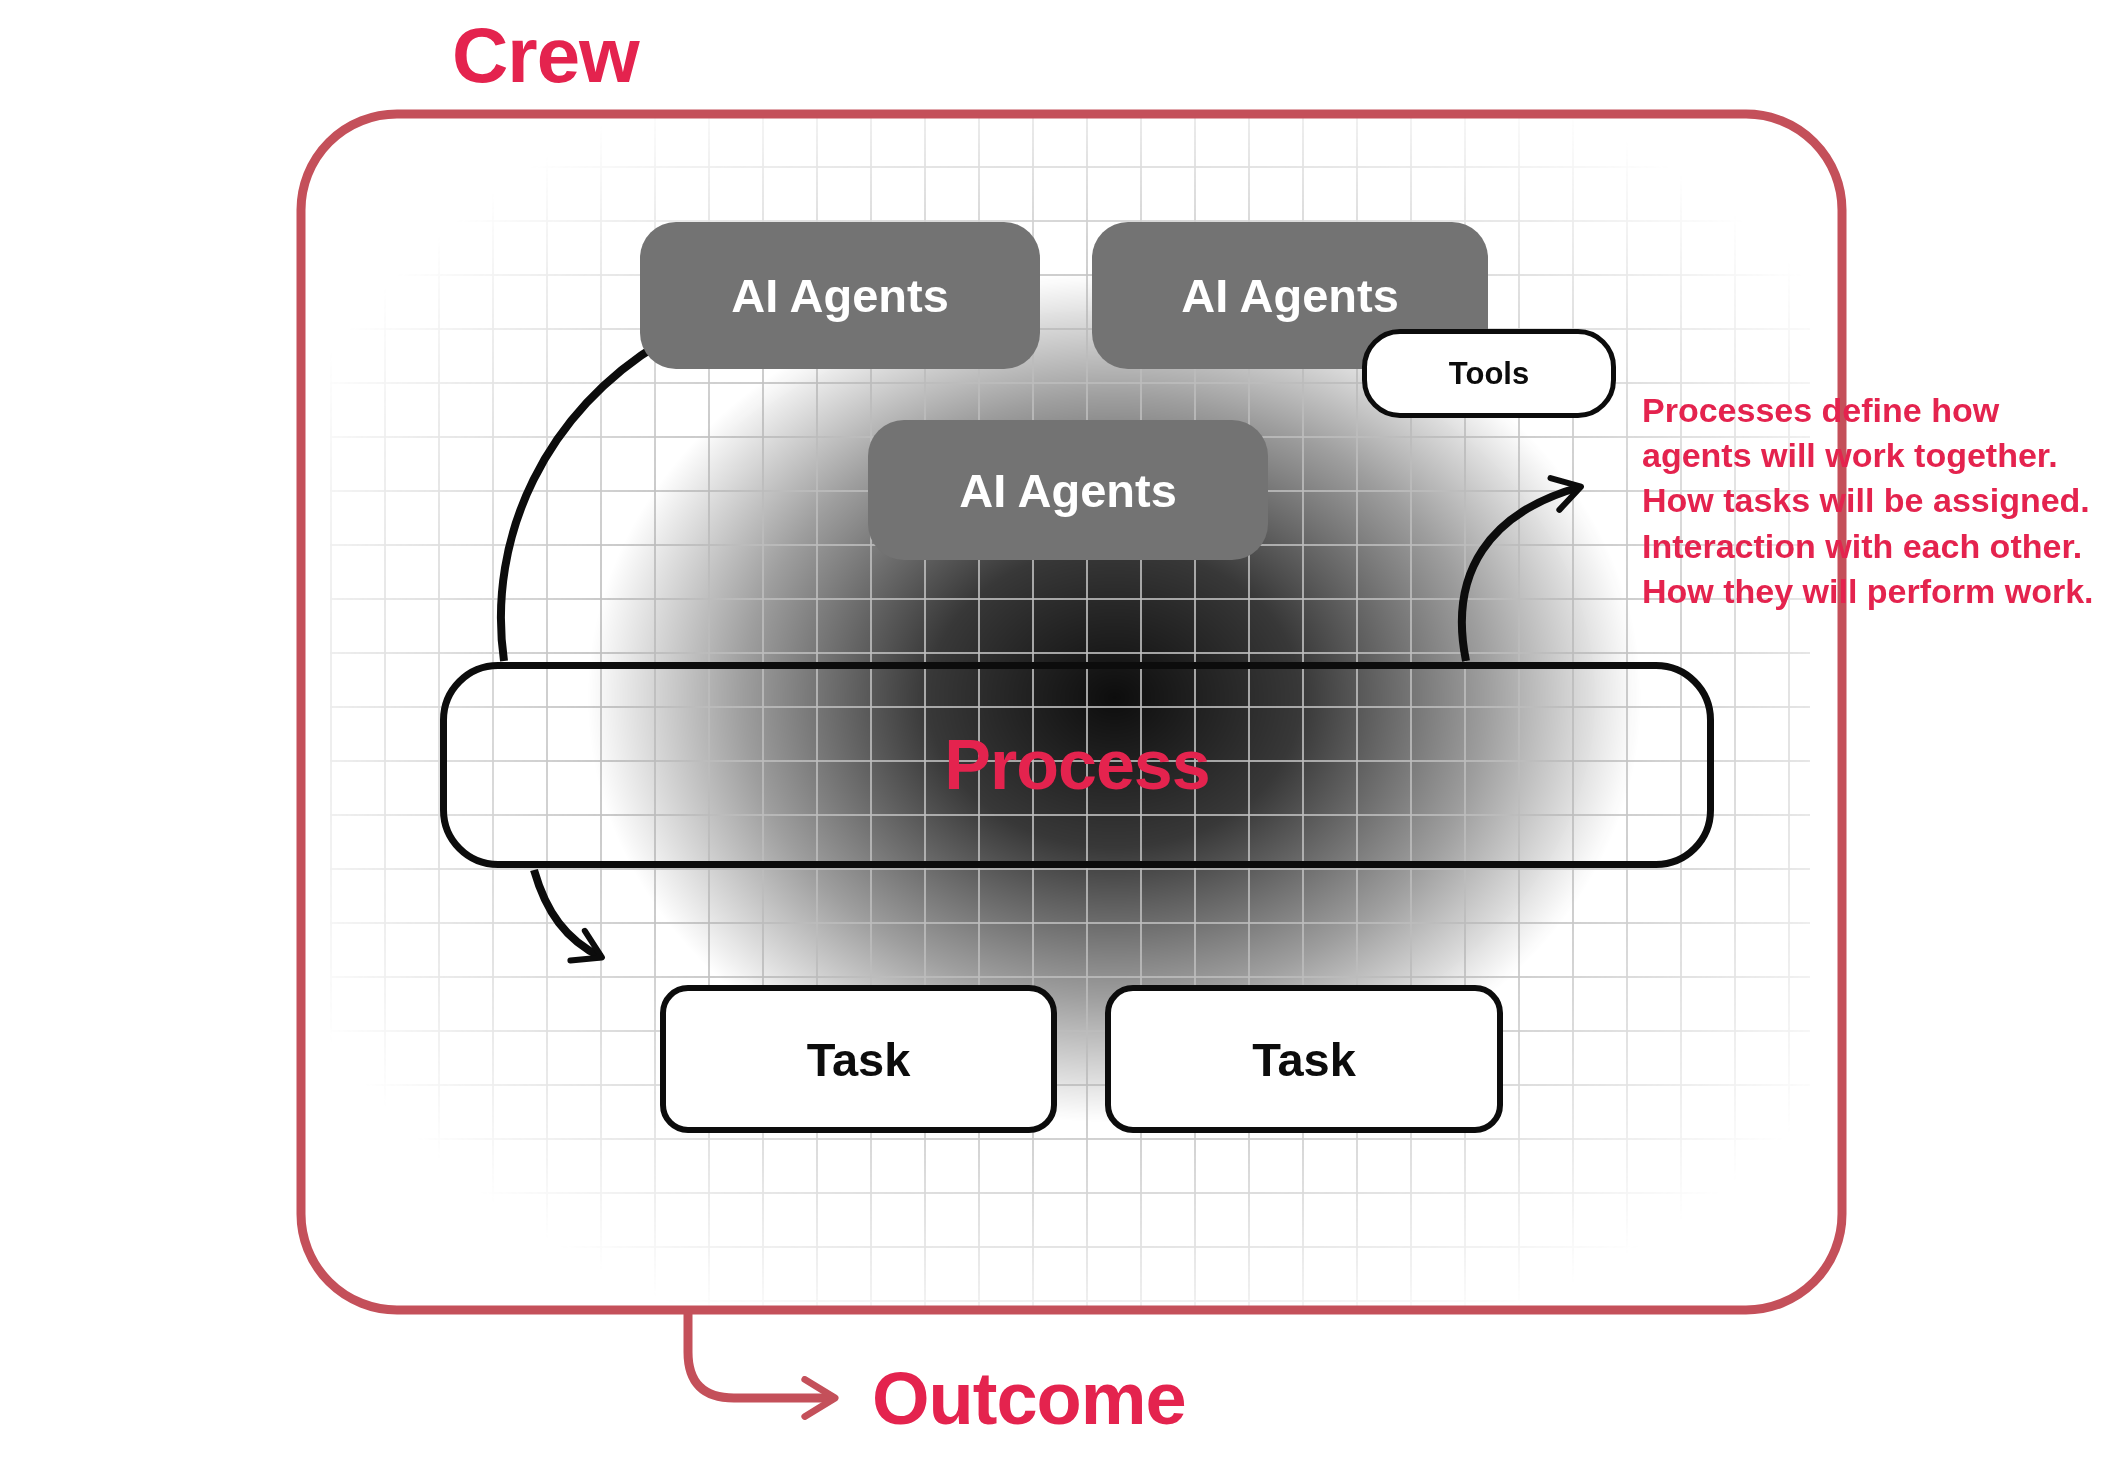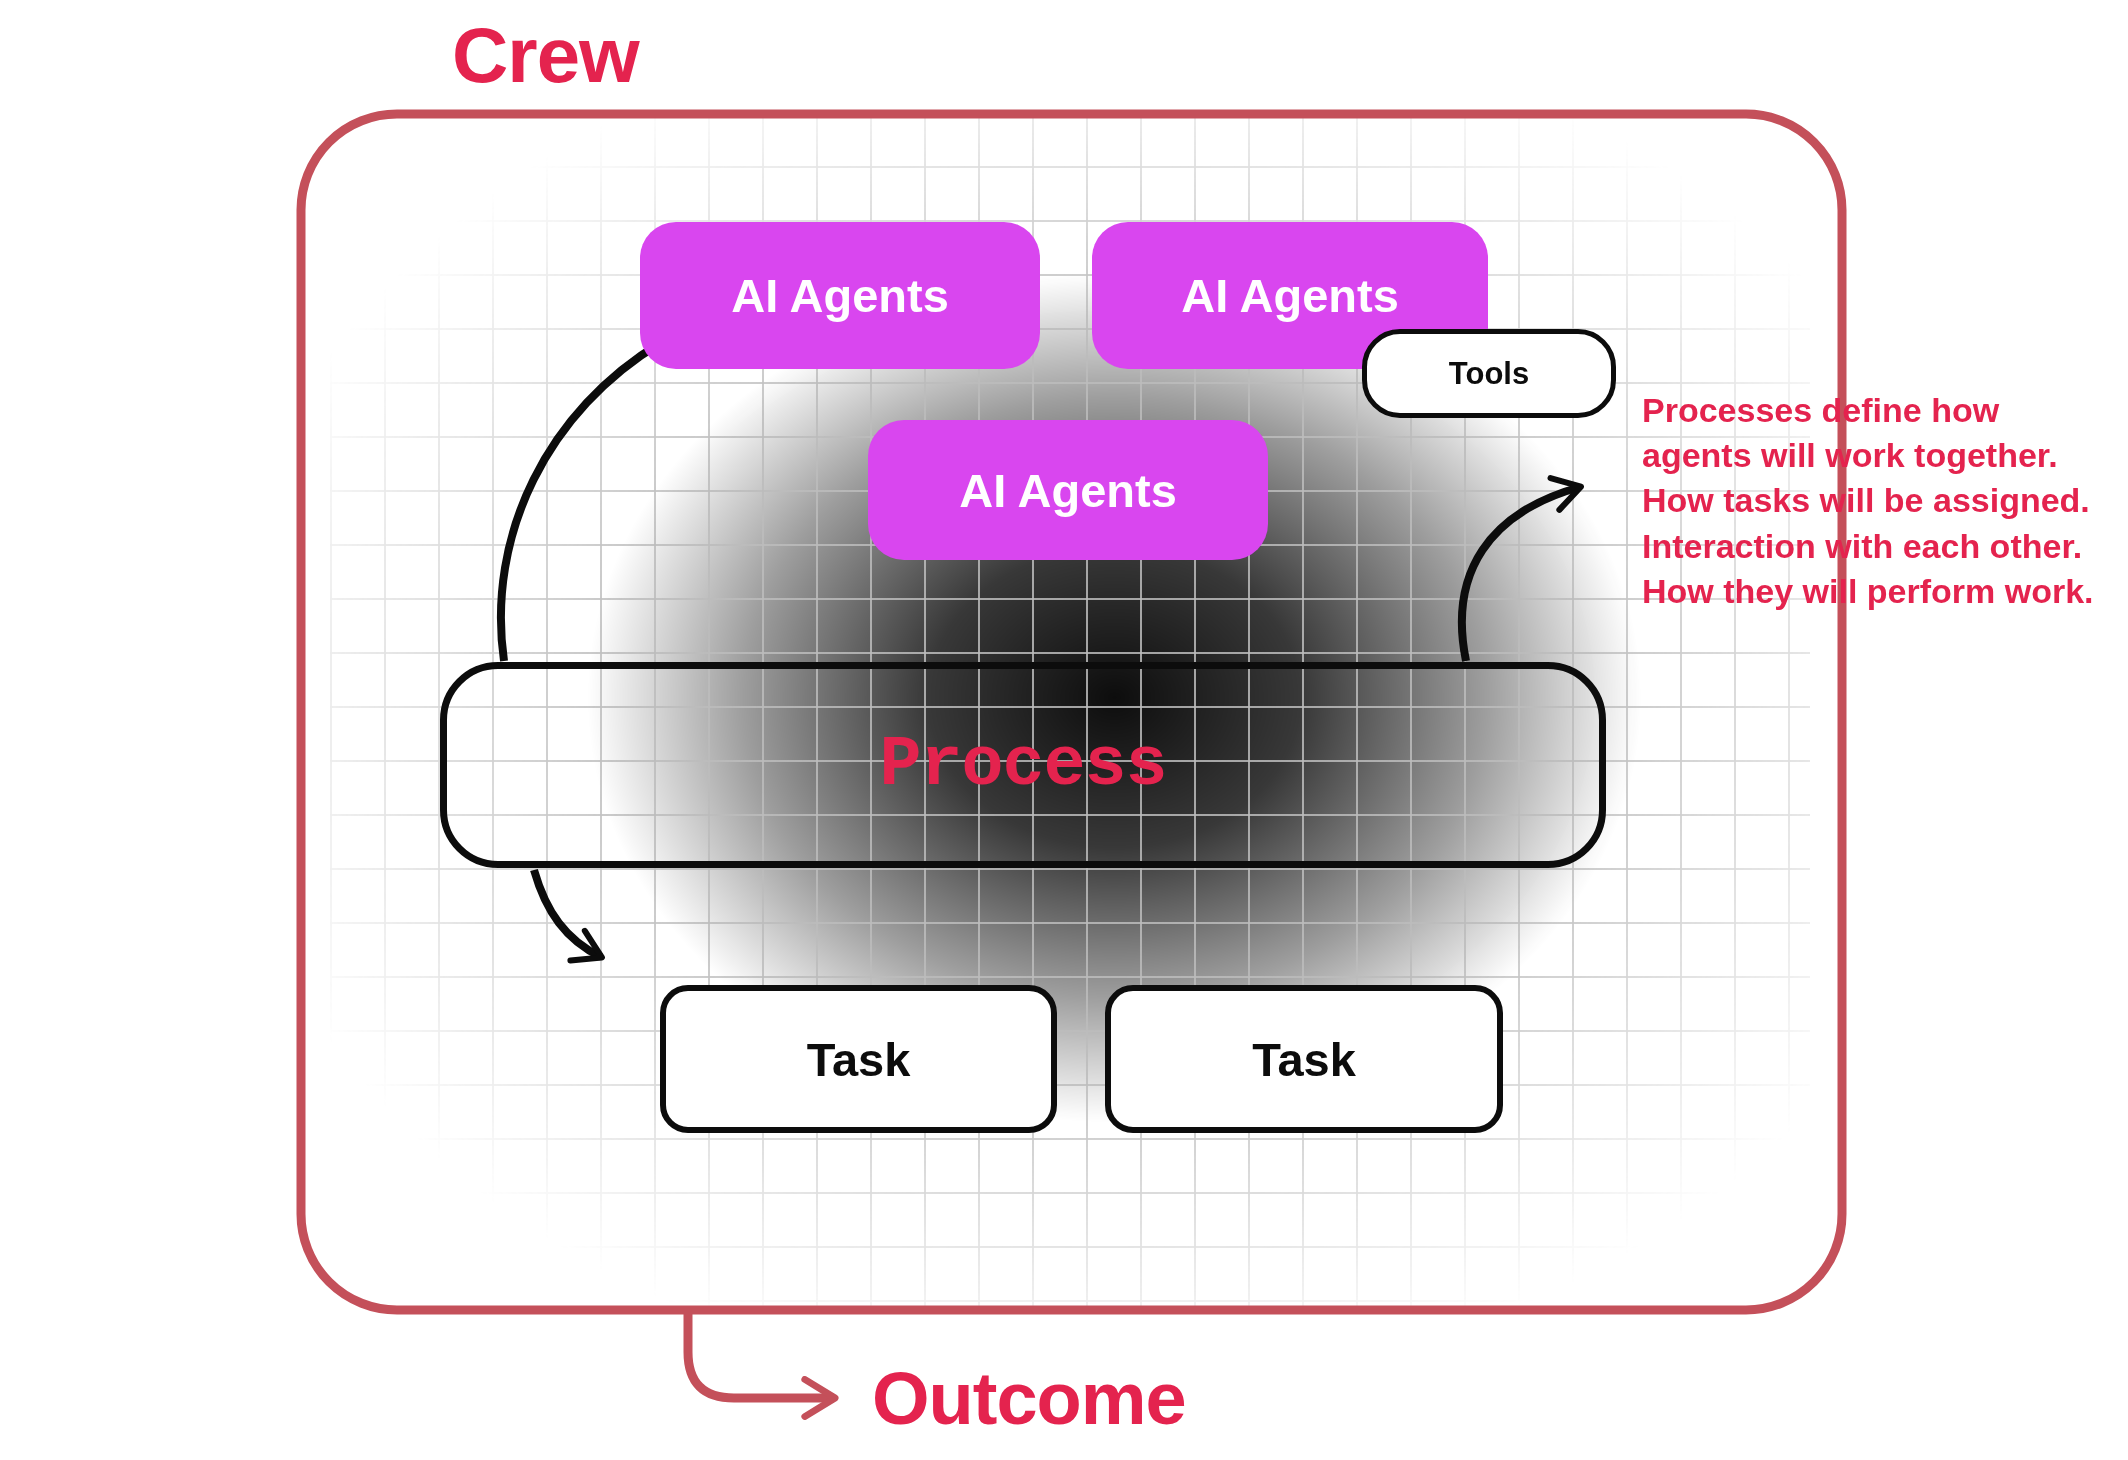--- a/index.html
+++ b/index.html
@@ -60,48 +60,47 @@
   #annotation-right-bottom { left: 1576px; top: 972px; width: 470px; text-align: left; }
 
   .node {
     position: absolute;
     display: flex;
     align-items: center;
     justify-content: center;
     font-weight: bold;
   }
   .black-box {
-    background: #d946ef;
+    background: #737373;
     color: #ffffff;
     border-radius: 36px;
     font-size: 47px;
   }
   #agents-box-1 { left: 640px;  top: 222px; width: 400px; height: 147px; }
   #agents-box-2 { left: 1092px; top: 222px; width: 396px; height: 147px; }
   #agents-box-3 { left: 868px;  top: 420px; width: 400px; height: 140px; }
 
   #tools-box {
     left: 1362px; top: 329px; width: 254px; height: 89px;
     background: #ffffff;
     border: 5px solid #0c0c0c;
     border-radius: 38px;
     color: #0c0c0c;
     font-size: 31px;
     z-index: 5;
   }
 
   #process-box {
-    left: 440px; top: 662px; width: 1166px; height: 206px;
+    left: 440px; top: 662px; width: 1274px; height: 206px;
     background: transparent;
     border: 7px solid #0c0c0c;
     border-radius: 58px;
     color: #e4234e;
     font-size: 70px;
     letter-spacing: -1px;
-    font-family: Liberation Mono, monospace;
   }
 
   .white-box {
     background: #ffffff;
     border: 6px solid #0c0c0c;
     border-radius: 28px;
     color: #0c0c0c;
     font-size: 47px;
   }
   #task-box-1 { left: 660px;  top: 985px; width: 397px; height: 148px; }

